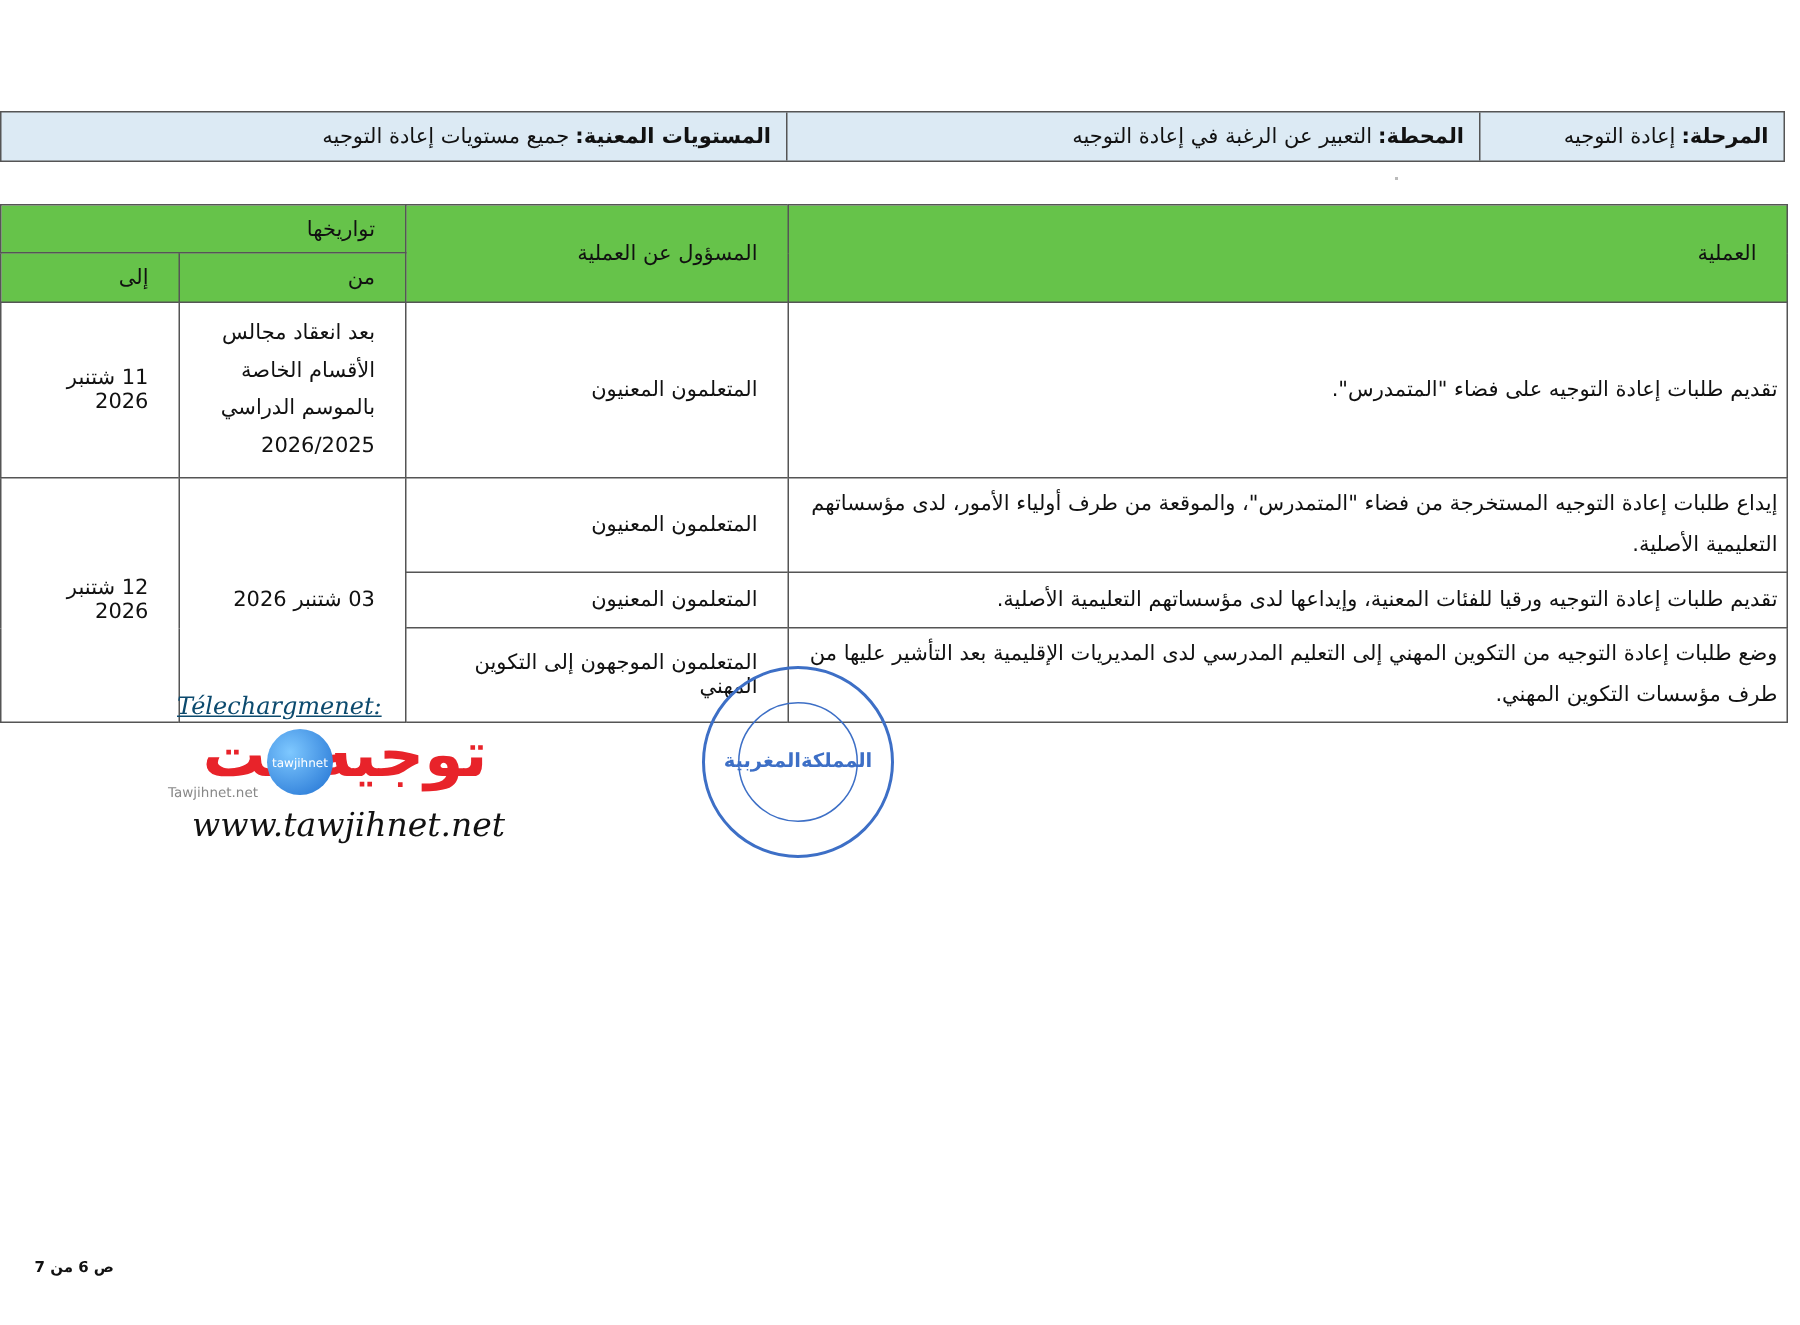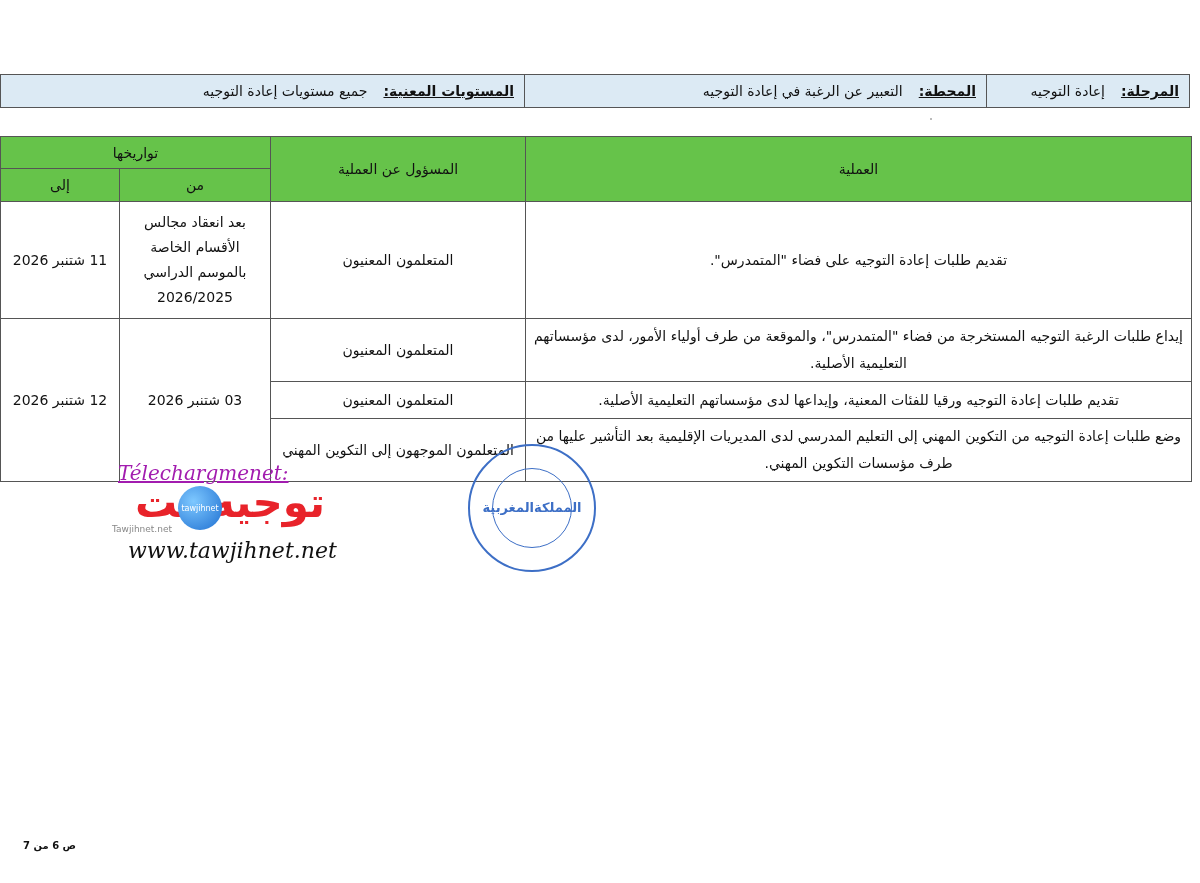--- a/index.html
+++ b/index.html
@@ -10,46 +10,46 @@
   .info-bar {
     position:absolute; left:0; top:74px; width:1190px; height:34px;
     background:#dceaf4; border:1px solid #555; box-sizing:border-box;
     display:flex; direction:rtl;
   }
   .info-cell {
     height:100%; display:flex; align-items:center; padding:0 10px; box-sizing:border-box;
     font-size:14px; border-left:1px solid #555; white-space:nowrap;
   }
   .info-cell:last-child { border-left:none; }
-  .info-cell b { font-weight:bold; margin-left:16px;text-decoration:underline; }
+  .info-cell b { font-weight:bold; margin-left:4px; }
   .c-stage { width:203px; }
   .c-station { width:462px; }
   .c-levels { flex:1; }
 
   table.main {
     position:absolute; left:0; top:136px; width:1191px;
     border-collapse:collapse; direction:rtl; table-layout:fixed;
     font-size:14px;
   }
   table.main td, table.main th {
-    border:1px solid #555; text-align:center; vertical-align:middle; padding:0 4px;
+    border:1px solid #555; text-align:right; vertical-align:middle; padding:0 20px;
   }
   table.main th { background:#66c34a; font-weight:normal; }
   .op { text-align:left; line-height:27px; padding:4px 6px !important; }
   .hdr-dates { height:32px; }
   .hdr-sub { height:33px; }
   .r1 { height:117px; }
   .r2 { height:58px; }
   .r3 { height:37px; }
   .r4 { height:58px; }
   .from-multi { line-height:25px; }
 
   .watermark {
     position:absolute; left:118px; top:461px; font-family:"DejaVu Serif", serif;
-    font-style:italic; font-size:20px; color:#a21caf; text-decoration:underline;text-align:center;
+    font-style:italic; font-size:16px; color:#0c4a6e; text-decoration:underline;text-align:center;
   }
   .logo { position:absolute; left:110px; top:478px; width:250px; height:90px; }
   .logo-ar { position:absolute; left:0; top:0; font-size:42px; font-weight:bold; color:#e8232a; direction:rtl; width:240px; text-align:center; letter-spacing:2px; }
   .logo-ball {
     position:absolute; left:68px; top:8px; width:44px; height:44px; border-radius:50%;
     background:radial-gradient(circle at 35% 35%, #7ec8ff, #1e6fd1); color:#fff;
     font-size:8px; display:flex; align-items:center; justify-content:center; 
   }
   .logo-small { position:absolute; left:2px; top:46px; font-size:9px; color:#888; }
   .logo-url {
@@ -111,21 +111,21 @@
     <td>المتعلمون المعنيون</td>
     <td class="from-multi">
       <div>بعد انعقاد مجالس</div>
       <div>الأقسام الخاصة</div>
       <div>بالموسم الدراسي</div>
       <div>2026/2025</div>
     </td>
     <td>11 شتنبر 2026</td>
   </tr>
   <tr class="r2">
-    <td class="op">إيداع طلبات الرغبة التوجيه المستخرجة من فضاء "المتمدرس"، والموقعة من طرف أولياء الأمور، لدى مؤسساتهم التعليمية الأصلية.</td>
+    <td class="op">إيداع طلبات إعادة التوجيه المستخرجة من فضاء "المتمدرس"، والموقعة من طرف أولياء الأمور، لدى مؤسساتهم التعليمية الأصلية.</td>
     <td>المتعلمون المعنيون</td>
     <td rowspan="3">03 شتنبر 2026</td>
     <td rowspan="3">12 شتنبر 2026</td>
   </tr>
   <tr class="r3">
     <td class="op">تقديم طلبات إعادة التوجيه ورقيا للفئات المعنية، وإيداعها لدى مؤسساتهم التعليمية الأصلية.</td>
     <td>المتعلمون المعنيون</td>
   </tr>
   <tr class="r4">
     <td class="op">وضع طلبات إعادة التوجيه من التكوين المهني إلى التعليم المدرسي لدى المديريات الإقليمية بعد التأشير عليها من طرف مؤسسات التكوين المهني.</td>

